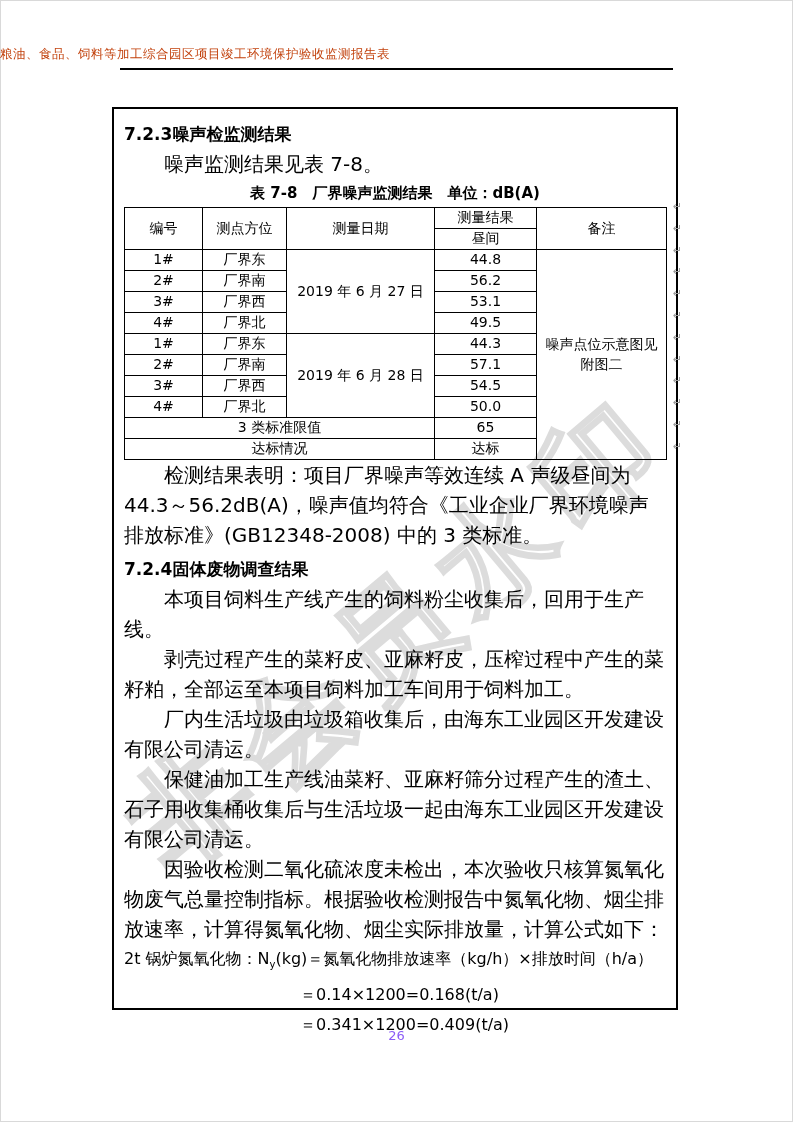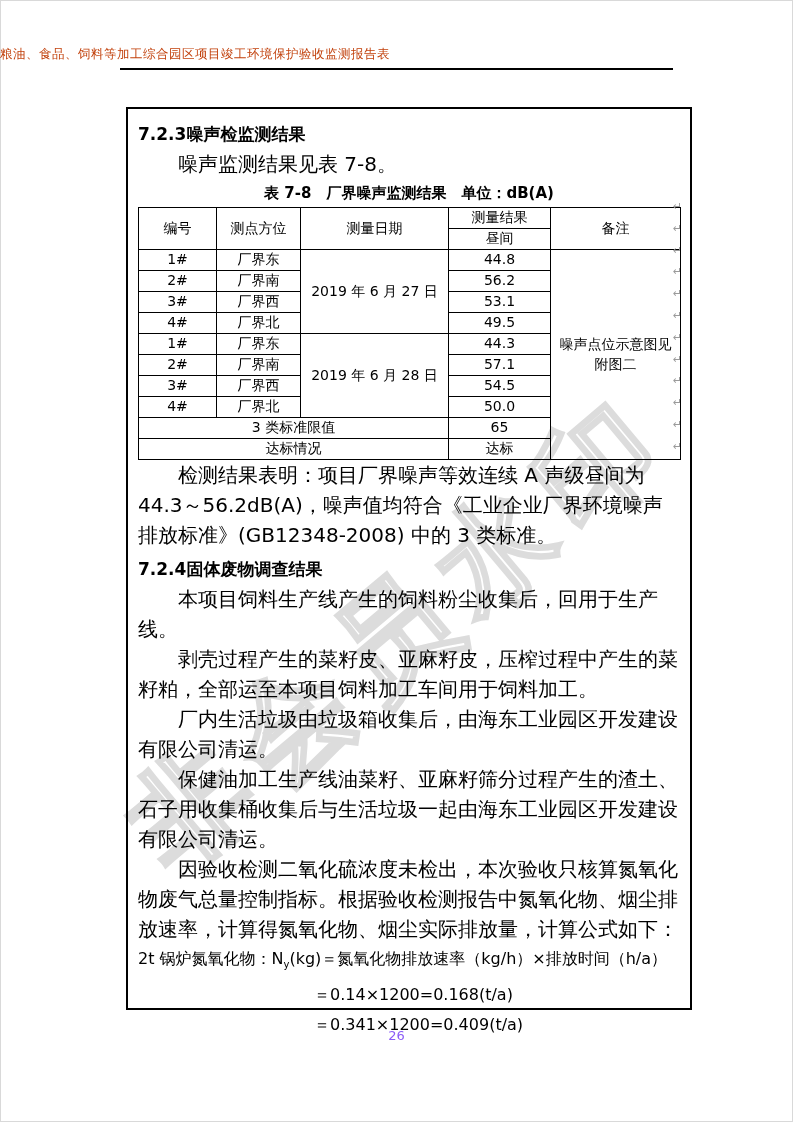--- a/index.html
+++ b/index.html
@@ -19,21 +19,21 @@
   .watermark {
     position:absolute; left:30px; top:555px; width:740px; text-align:center;
     font-size:116px; font-weight:bold; letter-spacing:16px; white-space:nowrap;
     transform:rotate(-40deg); transform-origin:center;
     color:rgba(255,255,255,0); -webkit-text-stroke:3px #dcdcdc;
     z-index:0; pointer-events:none;
   }
 
   
   .content-box {
-    position:absolute; left:126px; top:107px; width:566px; height:903px;
+    position:absolute; left:112px; top:107px; width:566px; height:903px;
     border:2px solid #000; box-sizing:border-box; padding:6px 10px 16px 10px;
     z-index:1; background:transparent;
   }
 
   .section-heading { font-size:17px; font-weight:bold; margin:4px 0 0 0; line-height:30px; }
   .body-para { font-size:20px; line-height:30px; margin:0; text-indent:2em; }
   .table-title { text-align:center; font-weight:bold; font-size:15px; line-height:26px; margin:1px 0; }
 
   table.noise { border-collapse:collapse; width:100%; table-layout:fixed; }
   table.noise td {

